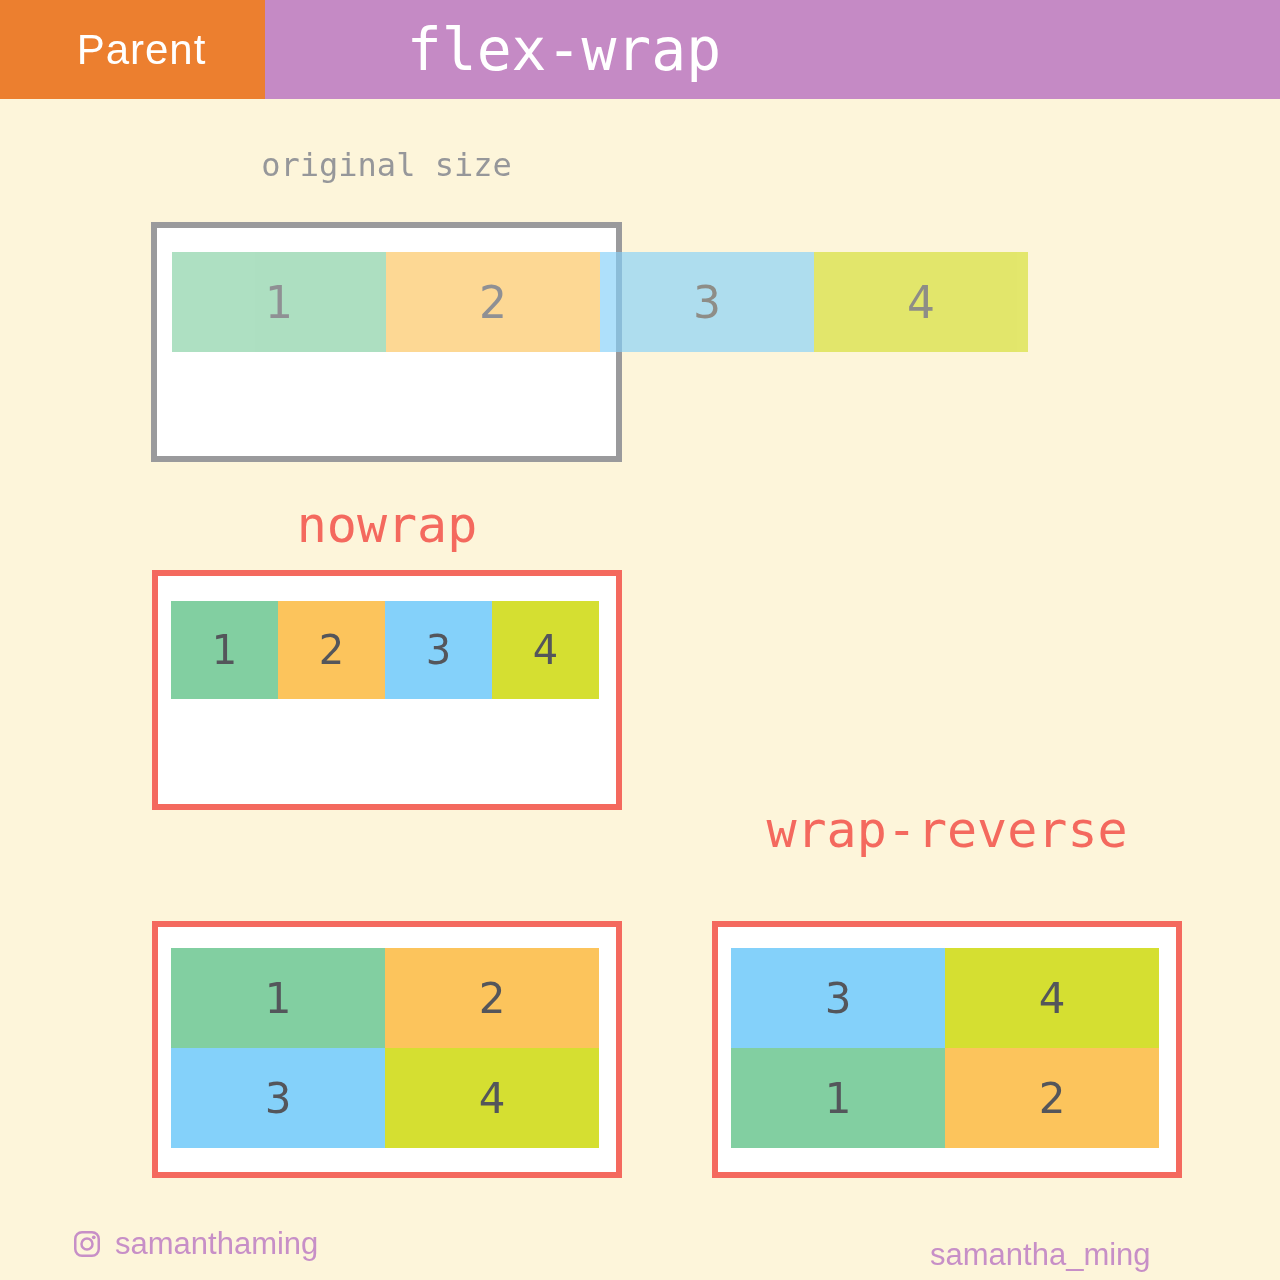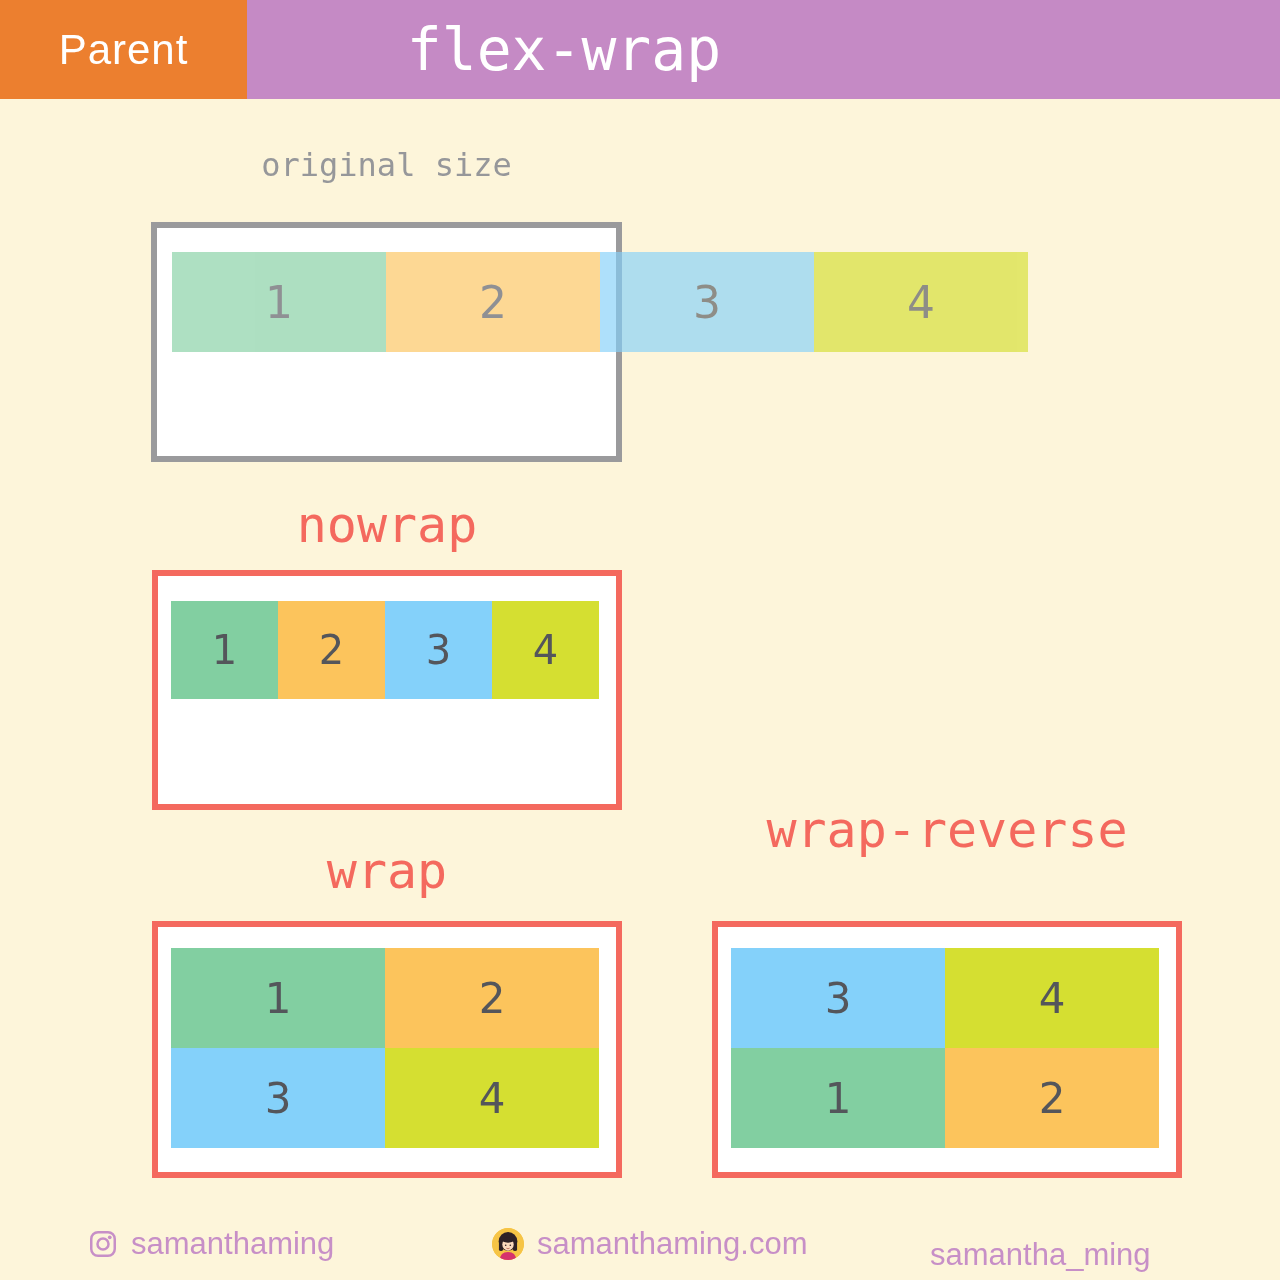--- a/index.html
+++ b/index.html
@@ -18,21 +18,21 @@
   .header-title{
     position:absolute;left:0;top:0;width:1128px;height:99px;
     display:flex;align-items:center;justify-content:center;
     font-family:"DejaVu Sans Mono", monospace;
     font-size:58px;color:#ffffff;
   }
   .parent-badge{
     position:absolute;left:0;top:0;width:247px;height:99px;
     background:#EC7F2F;
     display:flex;align-items:center;justify-content:center;
-    font-size:42px;color:#ffffff;letter-spacing:1px;
+    font-size:42px;color:#ffffff;letter-spacing:1px;padding-left:18px;
   }
   
   .sec-title{
     position:absolute;
     font-family:"DejaVu Sans Mono", monospace;
     text-align:center;
   }
   .t-gray{color:#96979A;font-size:32px;}
   .t-coral{color:#F4695E;font-size:50px;}
   
@@ -90,64 +90,46 @@
 
   <div class="sec-title t-coral" style="left:152px;top:496px;width:470px;text-align:center;">nowrap</div>
   <div class="parent-box b-coral" style="left:152px;top:570px;width:470px;height:240px;"></div>
   <div class="row nowrap-row" style="left:171px;top:601px;">
     <div class="block c-green">1</div>
     <div class="block c-orange">2</div>
     <div class="block c-blue">3</div>
     <div class="block c-yellow">4</div>
   </div>
 
-  <div class="sec-title t-coral" style="left:152px;top:842px;width:470px;">wrap</div>
   <div class="parent-box b-coral" style="left:152px;top:921px;width:470px;height:257px;"></div>
   <div class="grid wrap-grid" style="left:171px;top:948px;">
     <div class="block c-green">1</div>
     <div class="block c-orange">2</div>
     <div class="block c-blue">3</div>
     <div class="block c-yellow">4</div>
   </div>
 
   <div class="sec-title t-coral" style="left:712px;top:801px;width:470px;">wrap-reverse</div>
   <div class="parent-box b-coral" style="left:712px;top:921px;width:470px;height:257px;"></div>
   <div class="grid wrap-grid" style="left:731px;top:948px;">
     <div class="block c-blue">3</div>
     <div class="block c-yellow">4</div>
     <div class="block c-green">1</div>
     <div class="block c-orange">2</div>
   </div>
 
-  <div class="footer-group" style="left:88px;">
+  <div class="footer-group" style="left:72px;">
     <svg class="icon-svg" width="30" height="30" viewBox="0 0 24 24">
       <rect x="2.6" y="2.6" width="18.8" height="18.8" rx="5.4" fill="none" stroke="#C78FC7" stroke-width="2"></rect>
       <circle cx="12" cy="12" r="4.4" fill="none" stroke="#C78FC7" stroke-width="2"></circle>
       <circle cx="17.4" cy="6.6" r="1.5" fill="#C78FC7"></circle>
     </svg>
     <span>samanthaming</span>
   </div>
 
-  <div class="footer-group" style="left:492px;">
-    <span class="avatar">
-      <svg class="icon-svg" width="32" height="32" viewBox="0 0 36 36">
-        <circle cx="18" cy="18" r="18" fill="#F6C445"></circle>
-        <circle cx="18" cy="15" r="10.5" fill="#2E2126"></circle>
-        <rect x="7.8" y="14" width="4.6" height="12" rx="2.2" fill="#2E2126"></rect>
-        <rect x="23.6" y="14" width="4.6" height="12" rx="2.2" fill="#2E2126"></rect>
-        <ellipse cx="18" cy="18.5" rx="6.4" ry="7" fill="#FBD9BD"></ellipse>
-        <path d="M11.5 15 a7 7 0 0 1 13 0 q-6.5 3 -13 0 z" fill="#2E2126"></path>
-        <circle cx="15.4" cy="19.4" r="0.9" fill="#2E2126"></circle>
-        <circle cx="20.6" cy="19.4" r="0.9" fill="#2E2126"></circle>
-        <path d="M16.6 23 q1.4 1 2.8 0" stroke="#B0564B" stroke-width="0.9" fill="none" stroke-linecap="round"></path>
-        <path d="M9 36 q0-9 9-9 q9 0 9 9 z" fill="#D6336C"></path>
-      </svg>
-    </span>
-    <span>samanthaming.com</span>
-  </div>
 
   <div class="footer-group" style="left:930px;flex-direction:column;">
     <svg class="icon-svg" width="30" height="30" viewBox="0 0 24 24">
       <path fill="#C78FC7" d="M23.95 4.57a10 10 0 01-2.82.77 4.96 4.96 0 002.16-2.72c-.95.56-2 .96-3.13 1.19a4.92 4.92 0 00-8.38 4.48A13.94 13.94 0 011.64 3.16a4.92 4.92 0 001.52 6.57 4.9 4.9 0 01-2.23-.61v.06a4.92 4.92 0 003.95 4.83 4.99 4.99 0 01-2.21.08 4.94 4.94 0 004.6 3.42A9.87 9.87 0 010 19.62a13.99 13.99 0 007.56 2.21c9.05 0 14-7.5 14-13.99 0-.21 0-.42-.02-.63a9.94 9.94 0 002.41-2.64z"></path>
     </svg>
     <span>samantha_ming</span>
   </div>
 
 </div>
 

